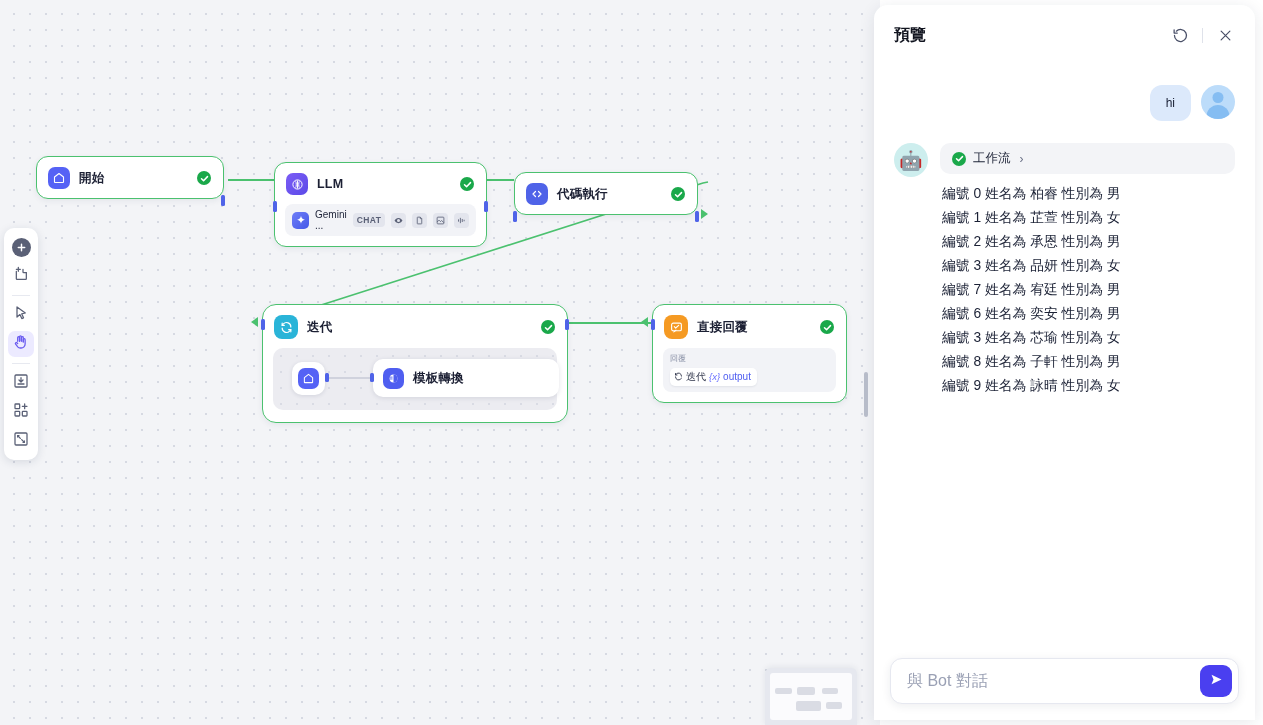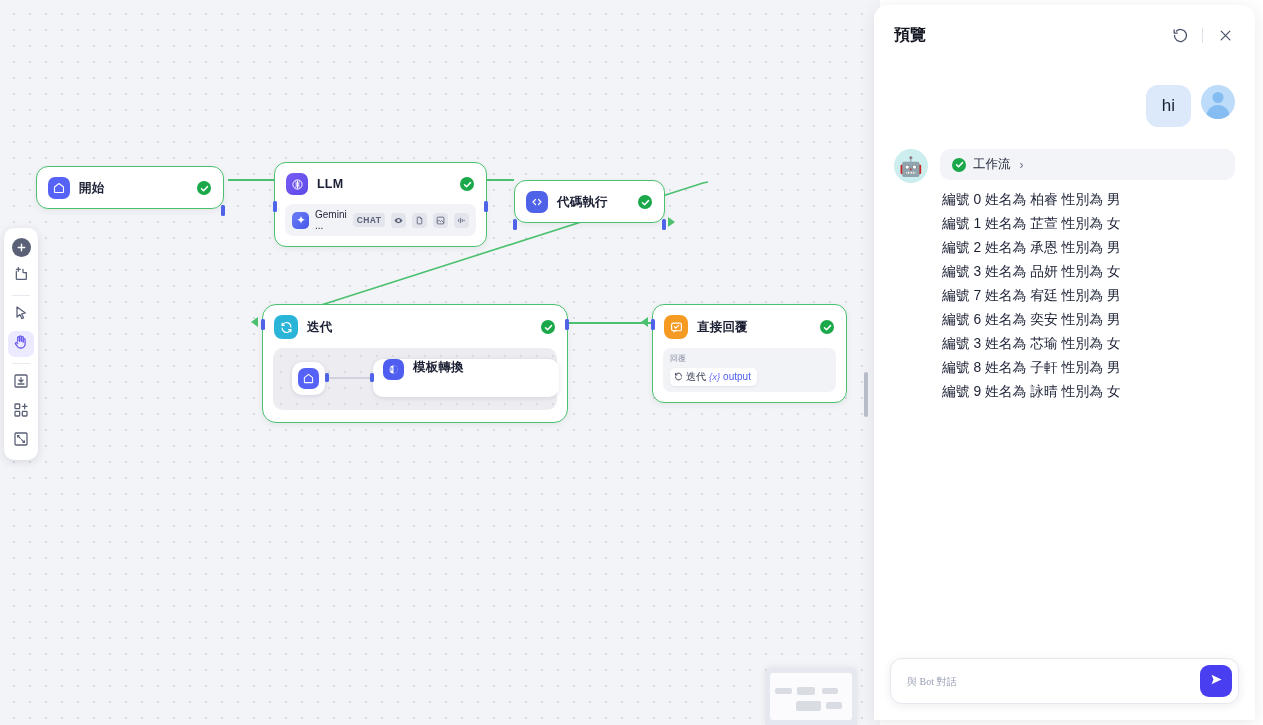--- a/index.html
+++ b/index.html
@@ -102,21 +102,21 @@
   .iter-start {
     position: absolute; left: 19px; top: 14px; width: 33px; height: 33px;
     background: #fff; border-radius: 10px;
     display: flex; align-items: center; justify-content: center;
     box-shadow: 0 1px 4px rgba(27,36,70,.12);
   }
   .iter-start .node-ico { width: 21px; height: 21px; border-radius: 7px; }
   .tpl-node {
     position: absolute; left: 100px; top: 11px; width: 186px; height: 38px;
     background: #fff; border-radius: 10px;
-    display: flex; gap: 9px; padding-left: 10px;
+    display: flex; align-items: center; gap: 9px; padding-left: 10px;
     box-shadow: 0 1px 5px rgba(27,36,70,.12);
   }
   .tpl-node .node-ico { width: 21px; height: 21px; border-radius: 7px; }
 
   
   .port {
     position: absolute; width: 4px; height: 11px; border-radius: 1.5px;
     background: #4f63e8;
   }
   .arrow-out {
@@ -177,21 +177,21 @@
     width: 24px; height: 24px; display: flex; align-items: center; justify-content: center;
     color: #4a5068; cursor: pointer;
   }
   .pa-sep { width: 1px; height: 15px; background: #dfe2ea; }
 
   .chat-body { flex: 1 1 auto; padding: 8px 20px 0 20px; overflow: hidden; position: relative; }
 
   .row-user { display: flex; justify-content: flex-end; align-items: flex-start; gap: 10px; margin-top: 12px; }
   .bubble-user {
     background: #dce9fb; border-radius: 12px; padding: 11px 16px;
-    font-size: 17px; color: #1b2135; max-width: 250px;
+    font-size: 12px; color: #1b2135; max-width: 250px;
   }
   .avatar-user {
     width: 34px; height: 34px; border-radius: 50%; background: #bcdcfa;
     overflow: hidden; position: relative; flex: 0 0 auto;
   }
   .avatar-user .head { position:absolute; left:50%; top:7px; transform:translateX(-50%); width:11px;height:11px;border-radius:50%;background:#85bdf2; }
   .avatar-user .body { position:absolute; left:50%; top:20px; transform:translateX(-50%); width:23px;height:19px;border-radius:12px 12px 0 0;background:#85bdf2; }
 
   .row-bot { display: flex; align-items: flex-start; gap: 12px; margin-top: 22px; }
   .avatar-bot {
@@ -213,22 +213,22 @@
   .msg-lines { padding: 2px 2px 0 2px; }
   .msg-line { font-size: 13.8px; line-height: 24px; color: #1b2135; }
 
   .panel-footer { flex: 0 0 auto; padding: 0 16px 16px 16px; }
   .composer {
     height: 46px; background: #fff; border: 1px solid #e6e8f0; border-radius: 12px;
     box-shadow: 0 2px 10px rgba(27,36,70,.08);
     display: flex; align-items: center; padding: 0 6px 0 16px;
   }
   .composer input {
-    flex: 1 1 auto; border: none; outline: none; font-size: 10px; color: #1b2135;
-    font-family: Liberation Serif, serif; background: transparent;
+    flex: 1 1 auto; border: none; outline: none; font-size: 16px; color: #1b2135;
+    font-family: Liberation Sans, sans-serif; background: transparent;
   }
   .composer input::placeholder { color: #9aa0b4; }
   .send-btn {
     width: 32px; height: 32px; border-radius: 9px; background: #4a3ff0;
     display: flex; align-items: center; justify-content: center;
     flex: 0 0 auto; cursor: pointer; border: none;
   }
 
   
   .vscroll {
@@ -247,21 +247,21 @@
 
       <line x1="228" y1="180" x2="274" y2="180" stroke="#4bc16f" stroke-width="1.8"></line>
 
       <line x1="465" y1="180" x2="514" y2="180" stroke="#4bc16f" stroke-width="1.8"></line>
 
       <path d="M708 182 L703 183 L268 322" fill="none" stroke="#4bc16f" stroke-width="1.6"></path>
 
       <line x1="568" y1="323" x2="652" y2="323" stroke="#4bc16f" stroke-width="1.8"></line>
     </svg>
 
-    <div class="node" style="left:36px; top:166px; width:188px;">
+    <div class="node" style="left:36px; top:156px; width:188px;">
       <div class="node-head">
         <span class="node-ico ico-start">
           <svg width="12" height="12" viewBox="0 0 24 24" fill="none" stroke="#fff" stroke-width="2.2" stroke-linecap="round" stroke-linejoin="round">
               <path d="M3 10l9-7 9 7v10a1 1 0 0 1-1 1H4a1 1 0 0 1-1-1z"></path>
             </svg>
         </span>
         <span class="node-title">開始</span>
         <span class="ok-badge">
           <svg width="9" height="9" viewBox="0 0 24 24" fill="none" stroke="#fff" stroke-width="4" stroke-linecap="round" stroke-linejoin="round">
               <path d="M4 12.5l5.5 5.5L20 7"></path>
@@ -314,21 +314,21 @@
         <span class="mini-ico">
           <svg width="9" height="9" viewBox="0 0 24 24" stroke="#5a6076" stroke-width="2.3" stroke-linecap="round">
               <path d="M4 10v4M9 6v12M14 9v6M19 11v2"></path>
             </svg>
         </span>
       </div>
       <div class="port" style="left:-2px; top:38px;"></div>
       <div class="port" style="right:-2px; top:38px;"></div>
     </div>
 
-    <div class="node" style="left:514px; top:180px; width:151px;">
+    <div class="node" style="left:514px; top:172px; width:184px;">
       <div class="node-head">
         <span class="node-ico ico-code">
           <svg width="12" height="12" viewBox="0 0 24 24" fill="none" stroke="#fff" stroke-width="2.4" stroke-linecap="round" stroke-linejoin="round">
               <path d="M9 7l-5 5 5 5M15 7l5 5-5 5"></path>
             </svg>
         </span>
         <span class="node-title">代碼執行</span>
         <span class="ok-badge">
           <svg width="9" height="9" viewBox="0 0 24 24" fill="none" stroke="#fff" stroke-width="4" stroke-linecap="round" stroke-linejoin="round">
               <path d="M4 12.5l5.5 5.5L20 7"></path>

